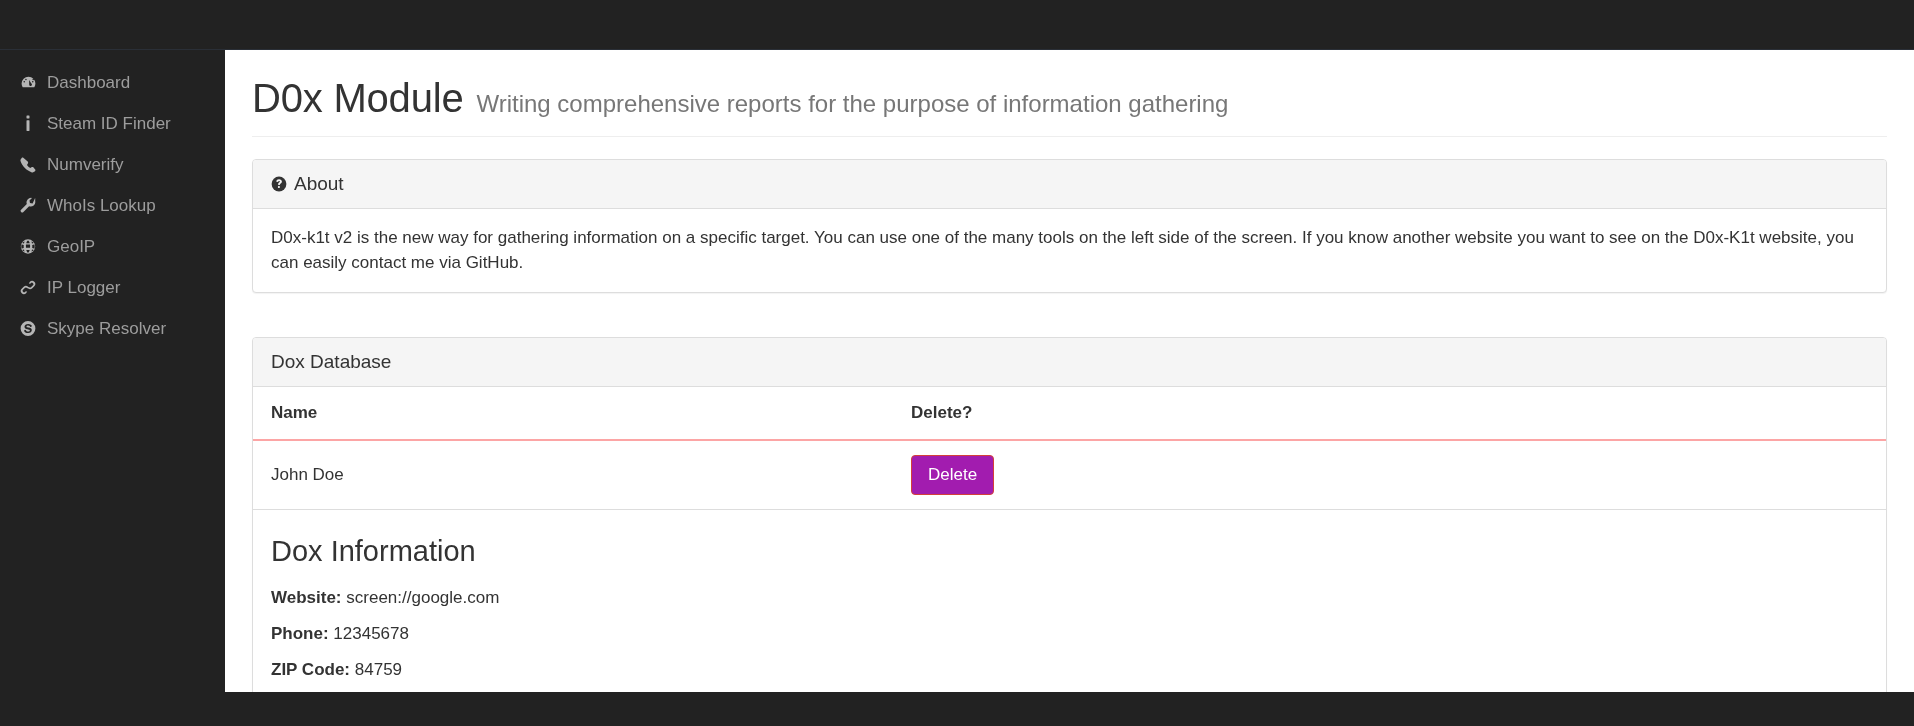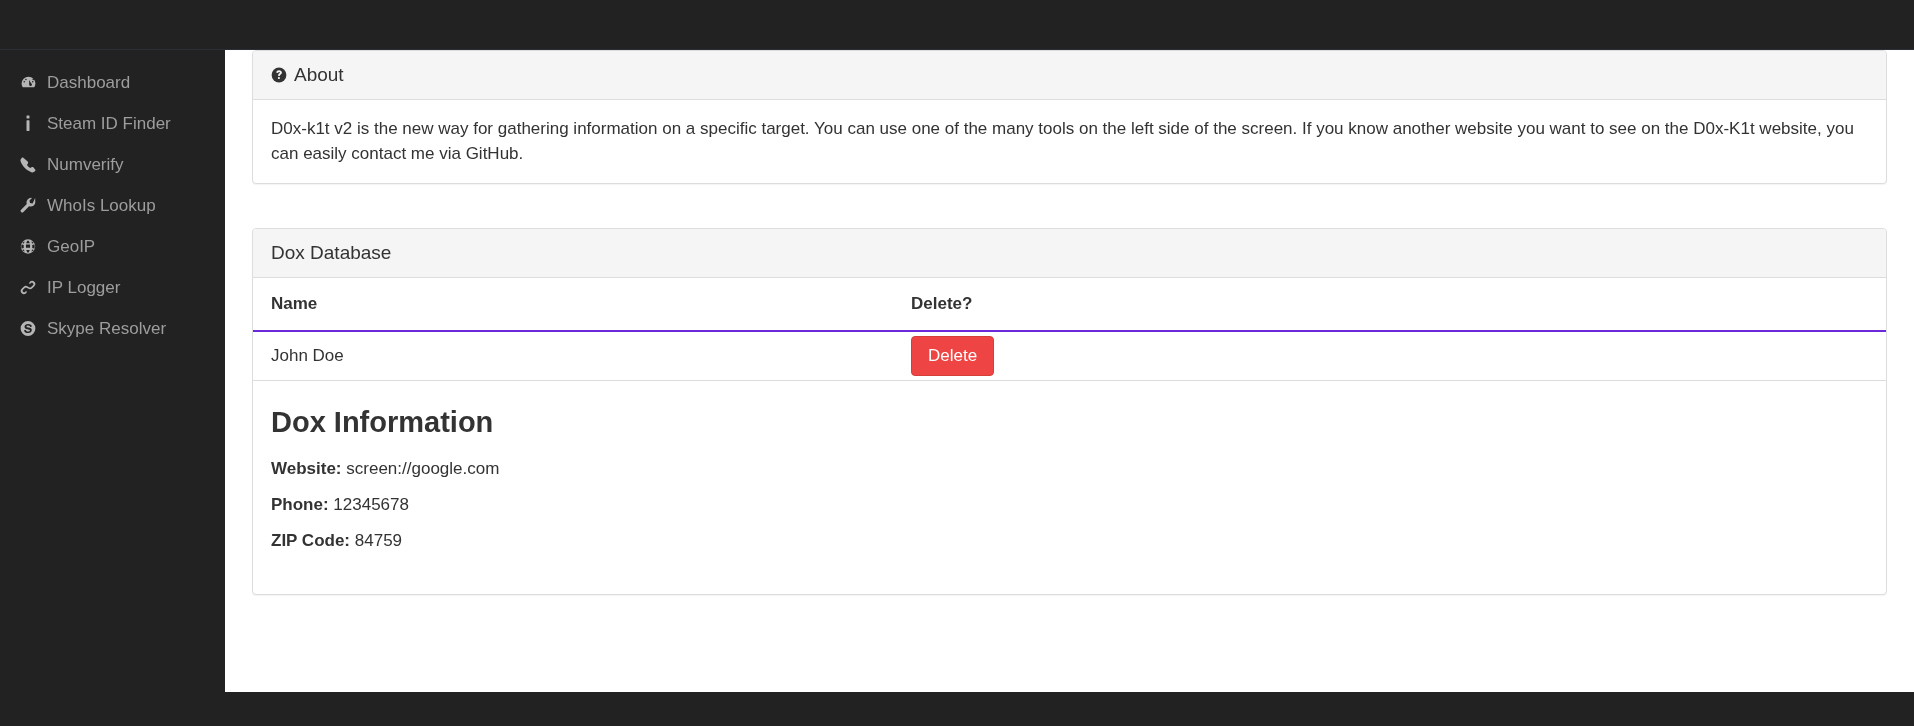--- a/index.html
+++ b/index.html
@@ -119,55 +119,55 @@
 
   
   table.dox-table {
     width: 100%;
     border-collapse: collapse;
     font-size: 17px;
   }
   table.dox-table th {
     text-align: left;
     padding: 14px 18px 13px 18px;
-    border-bottom: 2px solid #6d28d9;
+    border-bottom: 2px solid #fca5a5;
     font-weight: bold;
     color: #333333;
     vertical-align: bottom;
   }
   table.dox-table td {
-    padding: 4px 18px;
+    padding: 14px 18px;
     border-bottom: 1px solid #dddddd;
     color: #333333;
     vertical-align: middle;
   }
   th.col-name, td.col-name { width: 640px; }
 
   .btn {
     display: inline-block;
     font-size: 17px;
     line-height: 1.42;
     padding: 7px 16px;
     border-radius: 4px;
     cursor: pointer;
     font-family: "Liberation Sans", sans-serif;
     white-space: nowrap;
     text-align: center;
   }
   .btn-danger {
-    background: #ef4444;
+    background: #a21caf;
     border: 1px solid #d43f3a;
     color: #ffffff;
   }
 
   
   .dox-info { padding: 16px 18px 30px 18px; }
   .dox-info h3 {
     font-size: 29px;
-    font-weight: bold;
+    font-weight: normal;
     color: #333333;
     margin: 10px 0 18px 0;
     line-height: 1.1;
   }
   .info-line {
     font-size: 17px;
     color: #333333;
     margin-bottom: 12px;
     line-height: 1.4;
   }
@@ -247,20 +247,24 @@
       </span>
       <span class="nav-label">Skype Resolver</span>
     </li>
 
   </ul>
 </div>
 
 <div class="content">
   <div class="inner">
 
+    <div class="page-header">
+      <h1 class="page-title">D0x Module</h1>
+      <span class="page-subtitle">Writing comprehensive reports for the purpose of information gathering</span>
+    </div>
 
     <div class="panel">
       <div class="panel-heading">
         <span class="h-icon">
           <svg width="16" height="16" viewBox="0 0 16 16" fill="#333333">
             <circle cx="8" cy="8" r="7.4"></circle>
             <path fill="#f5f5f5" d="M8 3.2c-1.5 0-2.5.8-2.7 2 0 .3.2.5.5.6l.8.1c.3 0 .5-.1.6-.4.2-.4.5-.6.9-.6.5 0 .8.3.8.7 0 .4-.2.6-.8 1-.7.5-1 .9-1 1.6v.2c0 .3.2.5.5.5h.9c.3 0 .5-.2.5-.5 0-.3.2-.5.7-.9.8-.5 1.2-1.1 1.2-2 0-1.2-1.1-2.3-2.9-2.3zm-.1 6.9c-.6 0-1 .4-1 1s.4 1 1 1 1-.4 1-1-.4-1-1-1z"></path>
           </svg>
         </span>
         <span>About</span>

